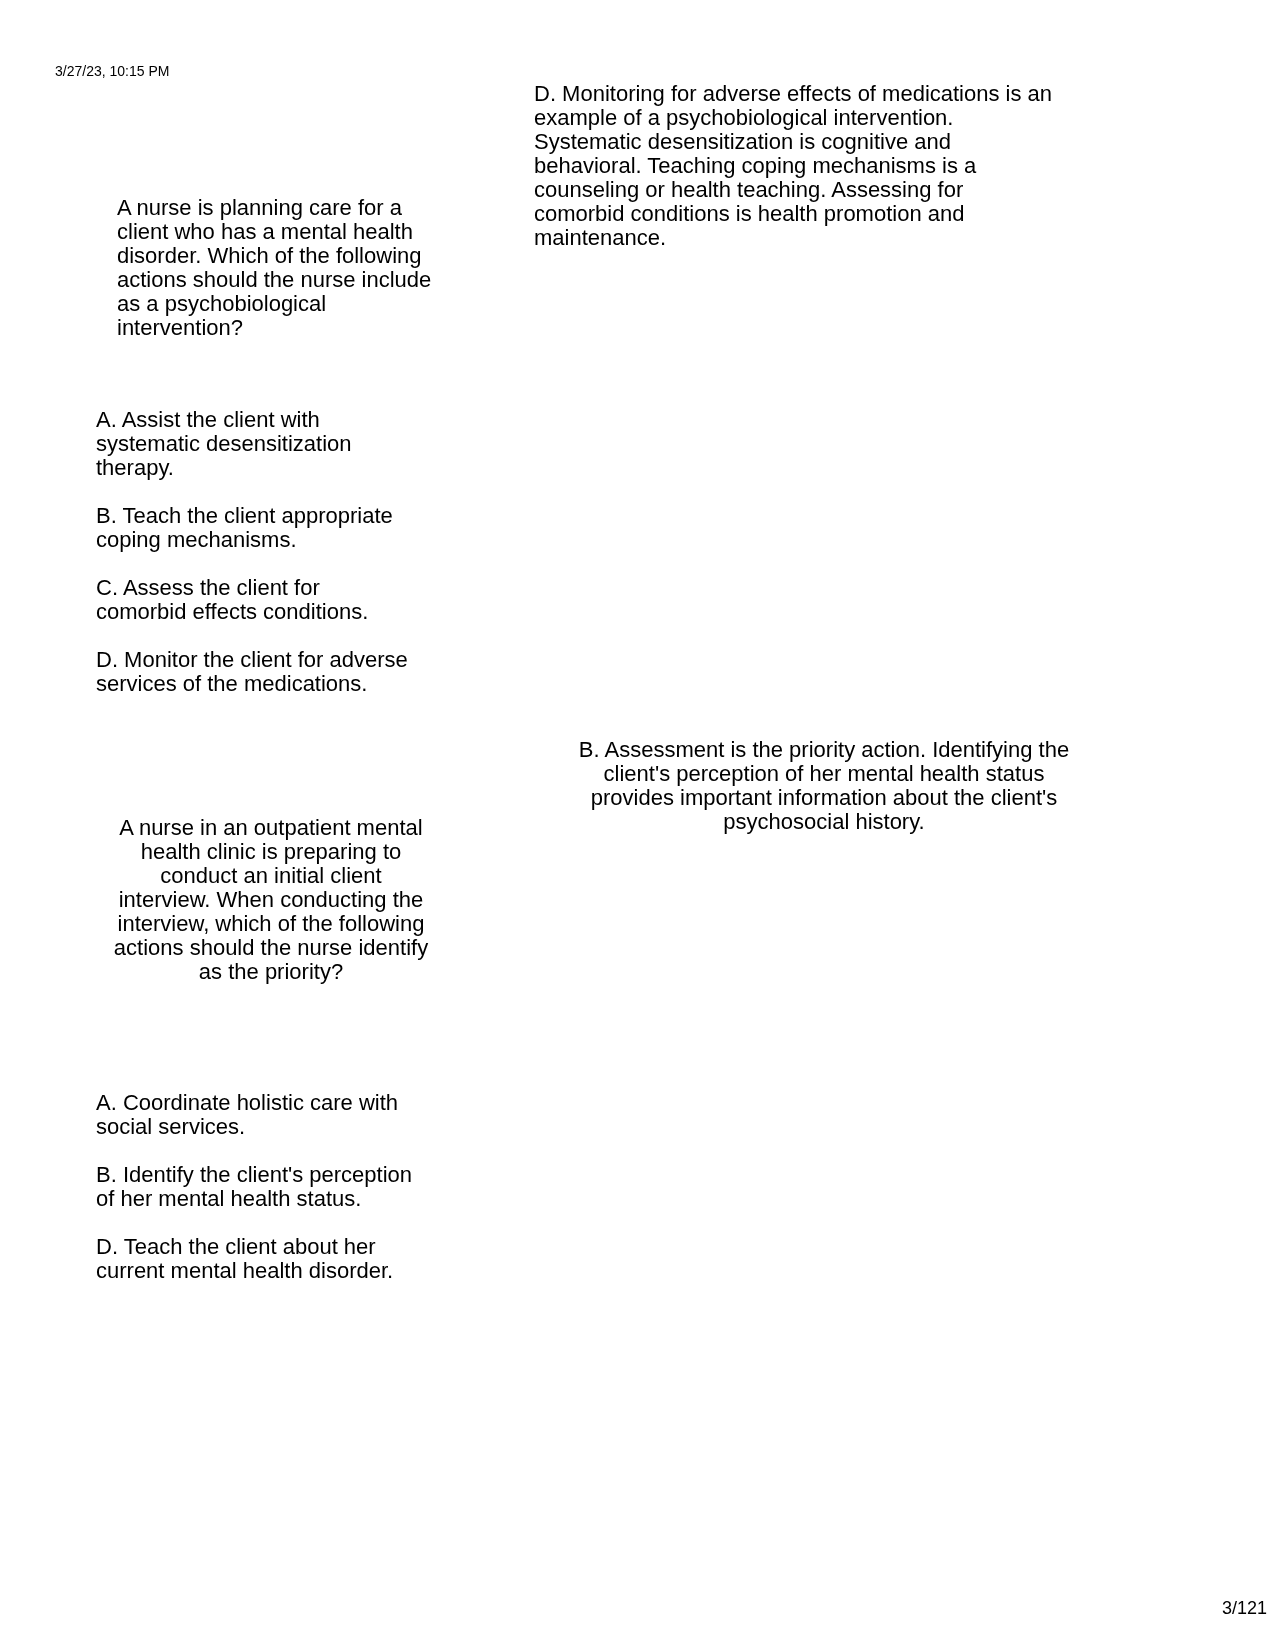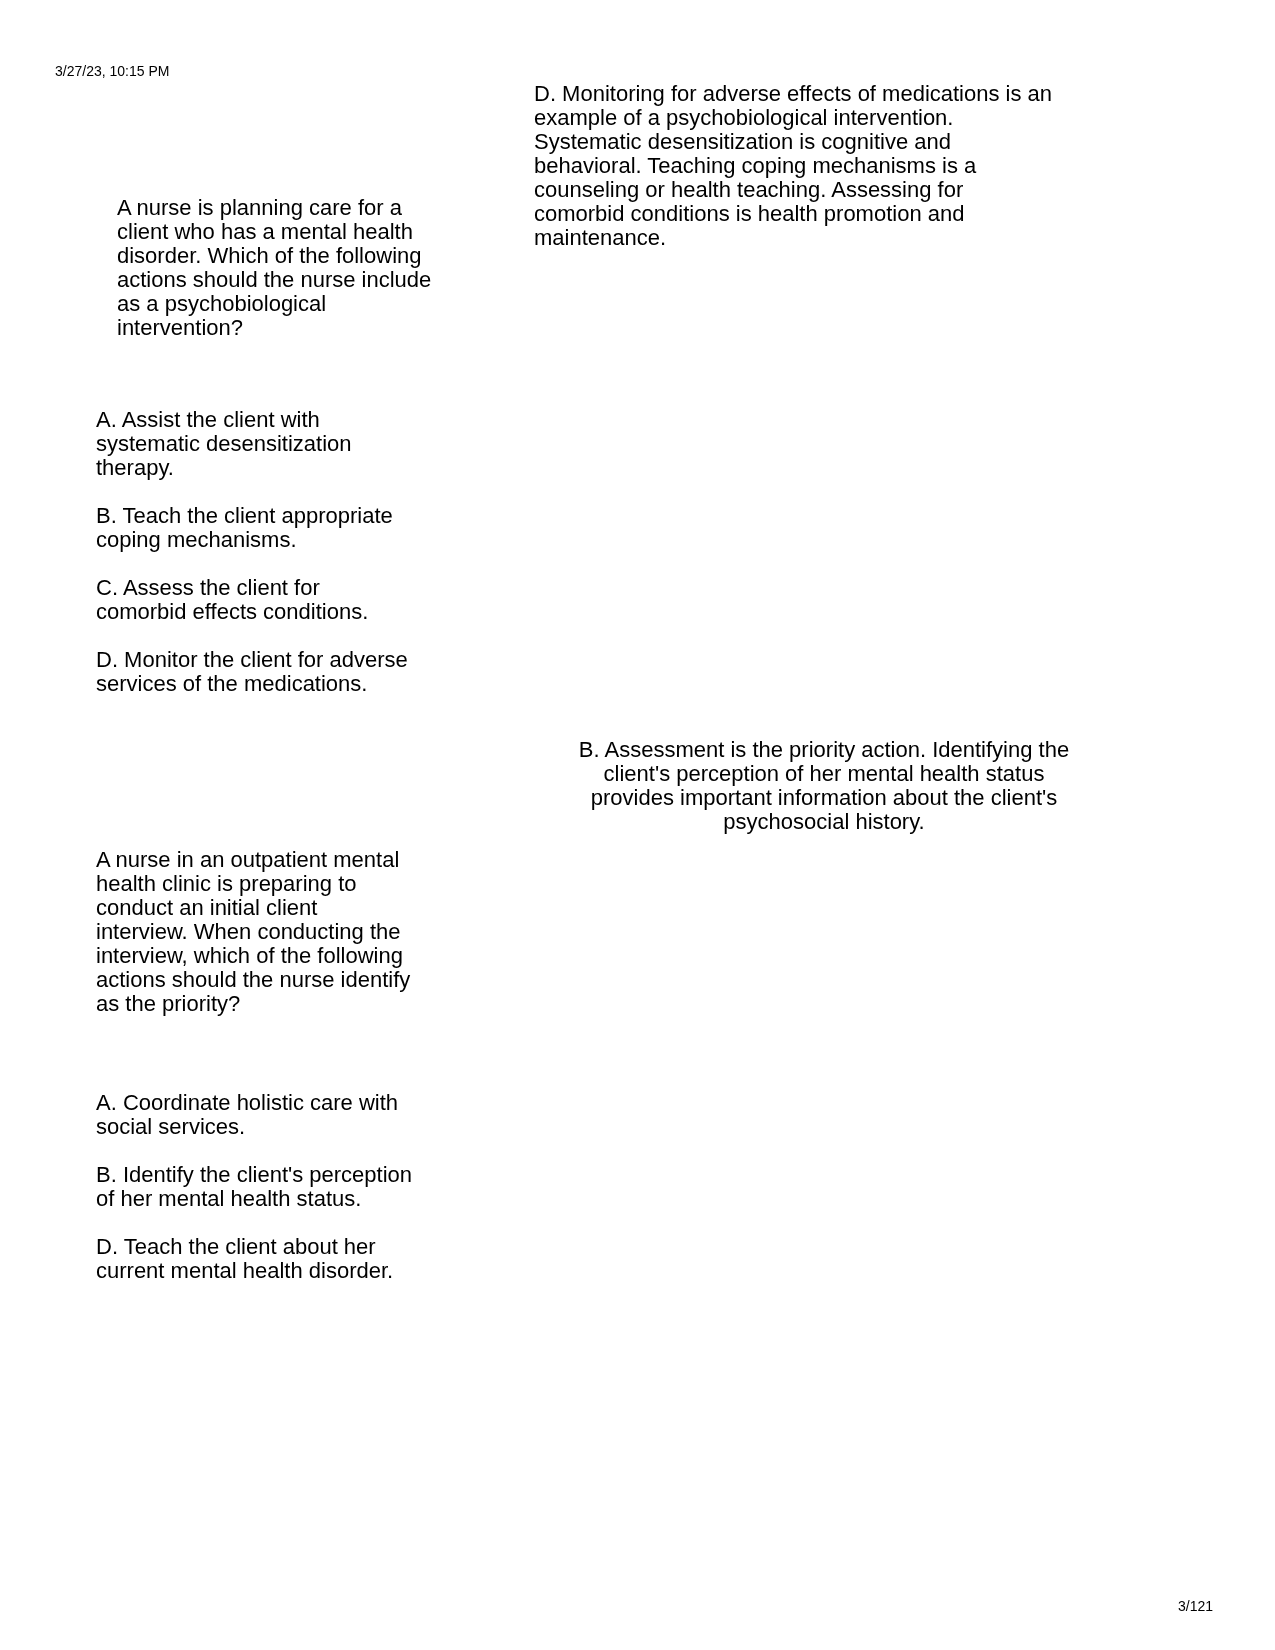--- a/index.html
+++ b/index.html
@@ -1,24 +1,24 @@
 <!DOCTYPE html>
 <html><head>
 <meta charset="utf-8">
 <style>
   html, body { margin:0; padding:0; background:#ffffff; }
   body { width:1275px; height:1650px; position:relative; overflow:hidden;
          font-family:"Liberation Sans", sans-serif; color:#000; }
   .hdr { position:absolute; left:55px; top:31px; font-size:14px;margin-top:32px; }
-  .pgnum { position:absolute; left:1178px; top:1598px; font-size:14px; }
+  .pgnum { position:absolute; left:1222px; top:1598px; font-size:18px; }
   .block { position:absolute; font-size:22px; line-height:24px; white-space:pre-line; }
   .q1 { left:96px; top:196px; width:350px;margin-left:21px; }
   .q1opts { left:96px; top:384px; width:350px; }
   .a1 { left:534px; top:82px; width:580px; }
-  .q2 { left:96px; top:848px; width:350px; }
+  .q2 { left:96px; top:816px; width:350px;text-align:center; }
   .q2opts { left:96px; top:1067px; width:350px; }
   .a2 { left:534px; top:738px; width:580px;text-align:center; }
   .opt { display:block; }
 </style>
 </head>
 <body>
 
 <div class="hdr">3/27/23, 10:15 PM</div>
 
 <div class="block q1">A nurse is planning care for a

